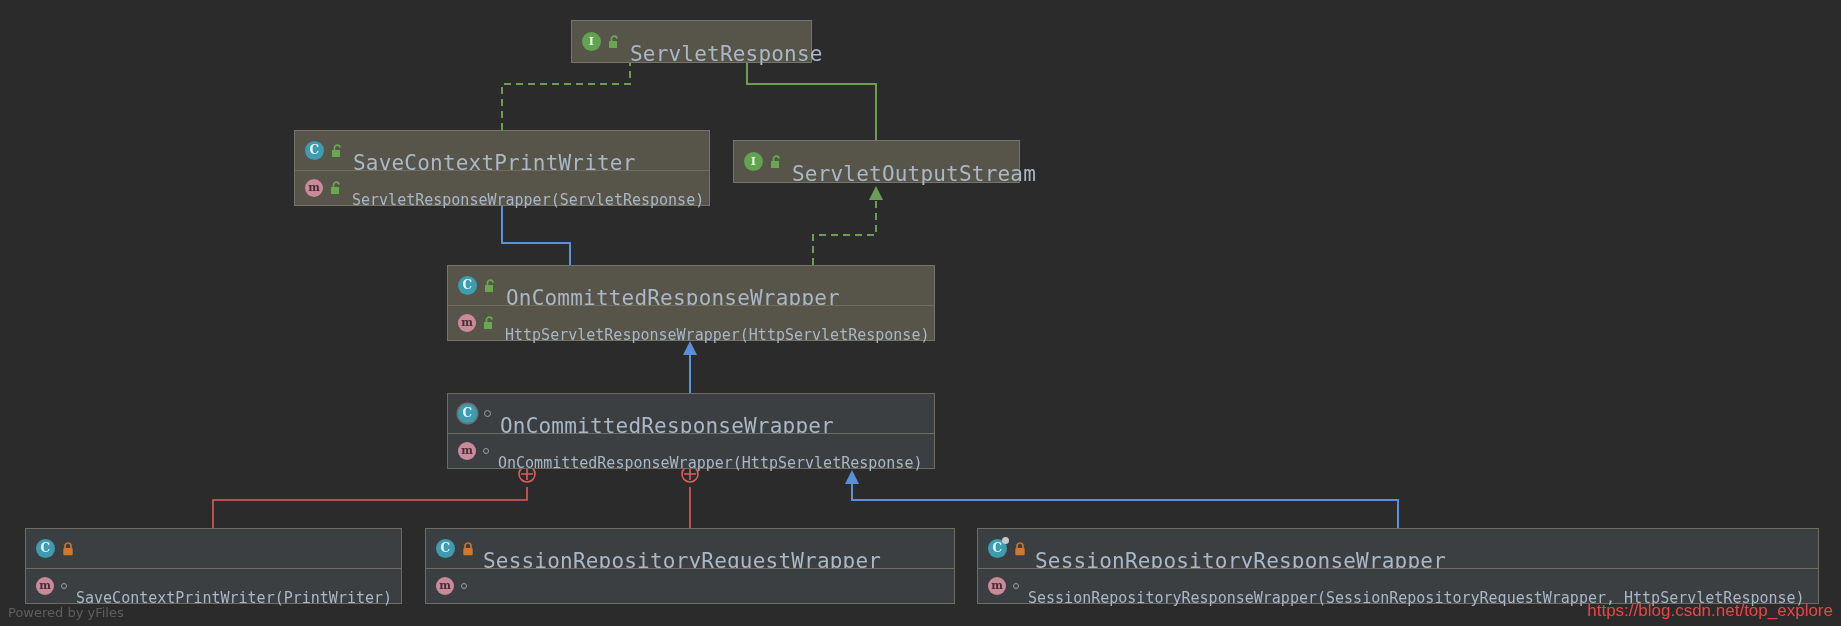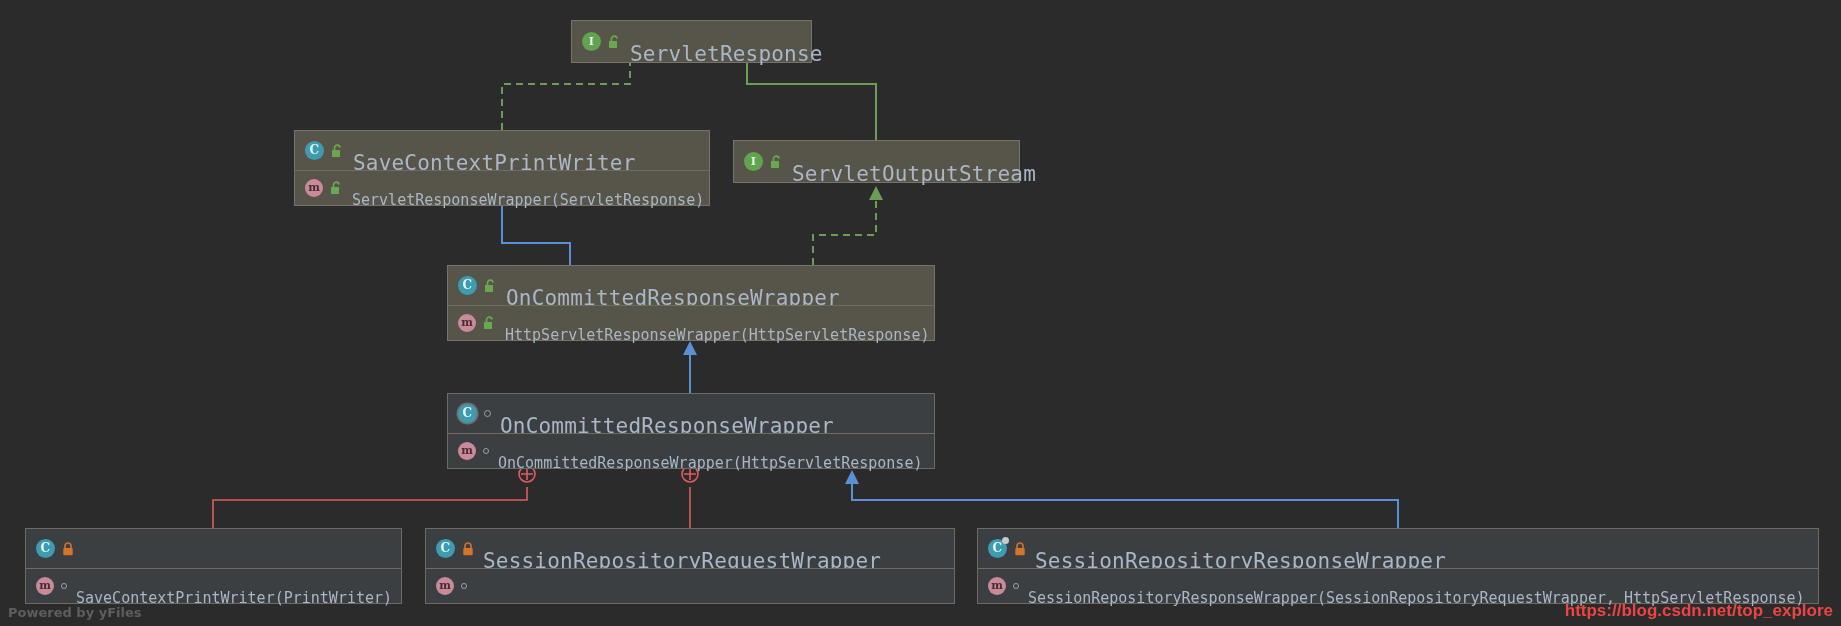--- a/index.html
+++ b/index.html
@@ -144,21 +144,20 @@
     display: inline-block;
   }
   .dot-pkg.sm { width: 6px; height: 6px; border-width: 1.4px; }
 
   
   .wm {
     position: absolute;
     font-family: "DejaVu Sans", "Liberation Sans", sans-serif;
     color: #5e5e5e;
     z-index: 1;
-    font-weight: bold;
   }
   #wm-yfiles { left: 8px; bottom: 6px; font-size: 13px; }
   #wm-url {
     right: 8px; bottom: 5px;
     font-size: 17px;
     color: #ef4444;
     font-family: "Liberation Sans", sans-serif;
     z-index: 20;
   }
 </style>

